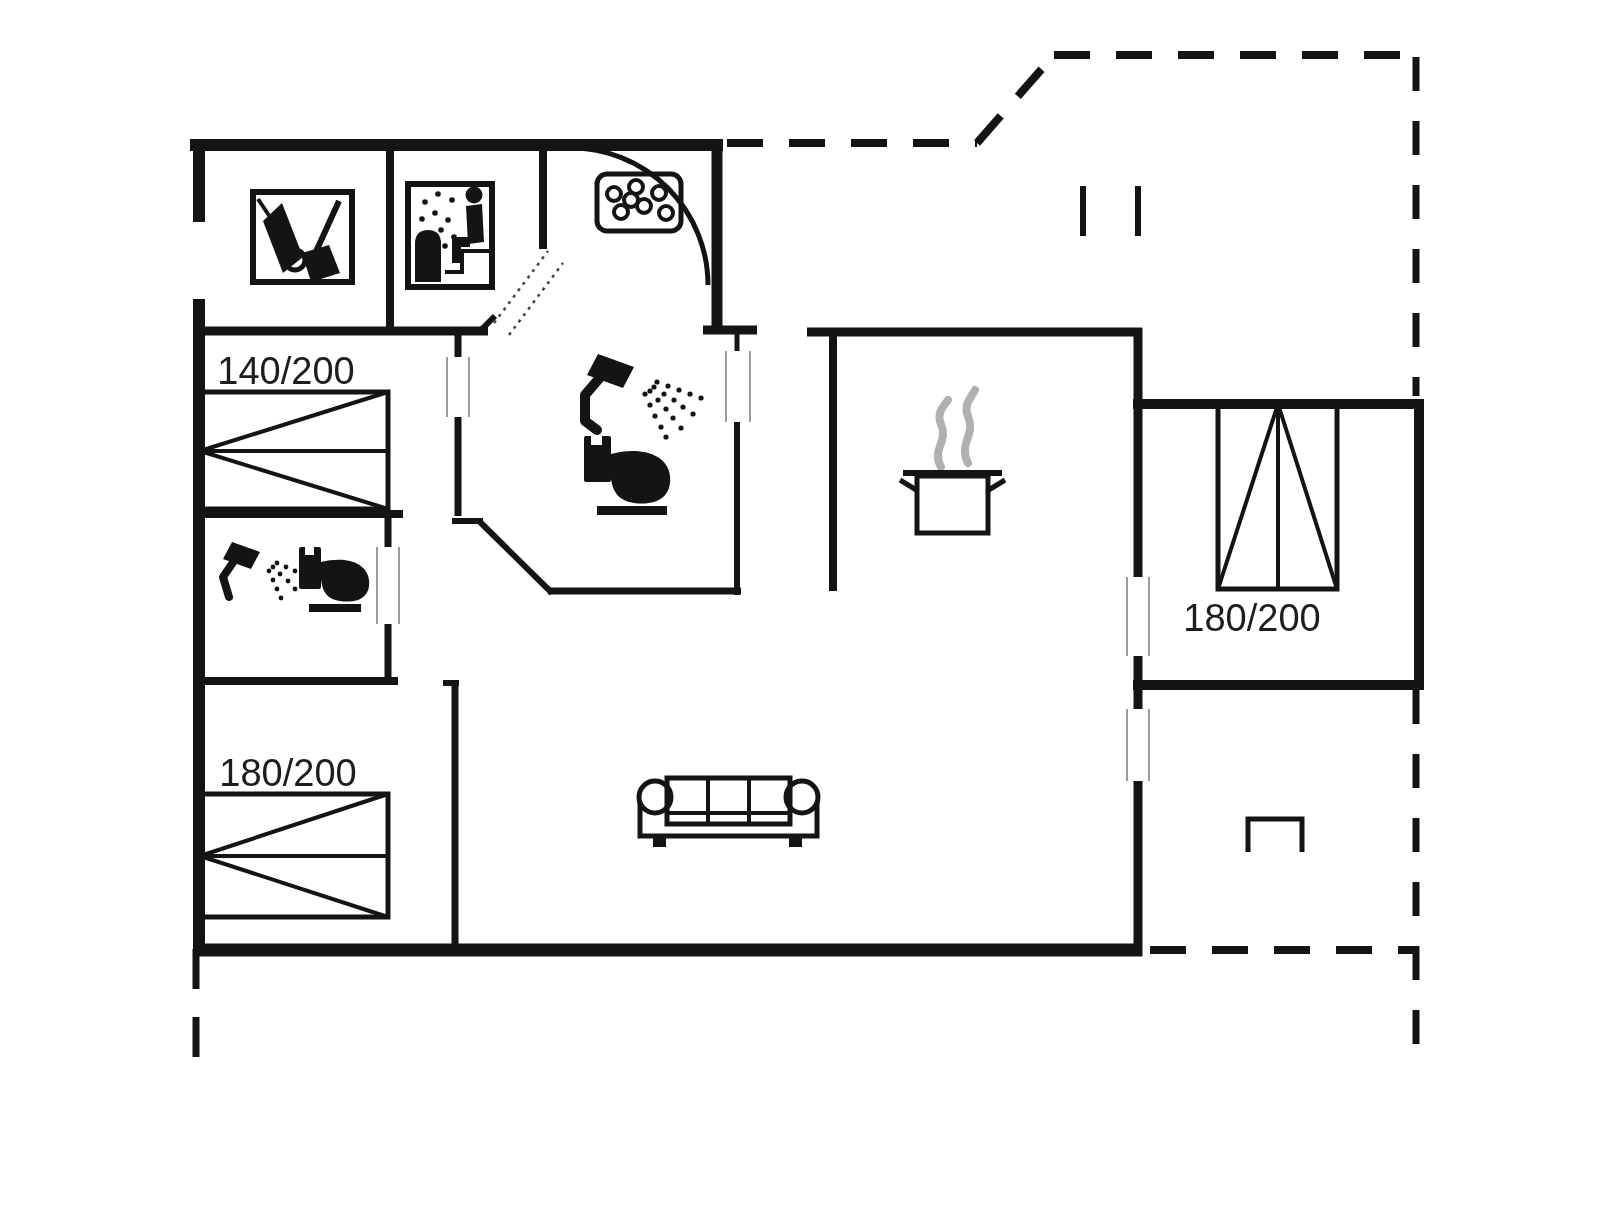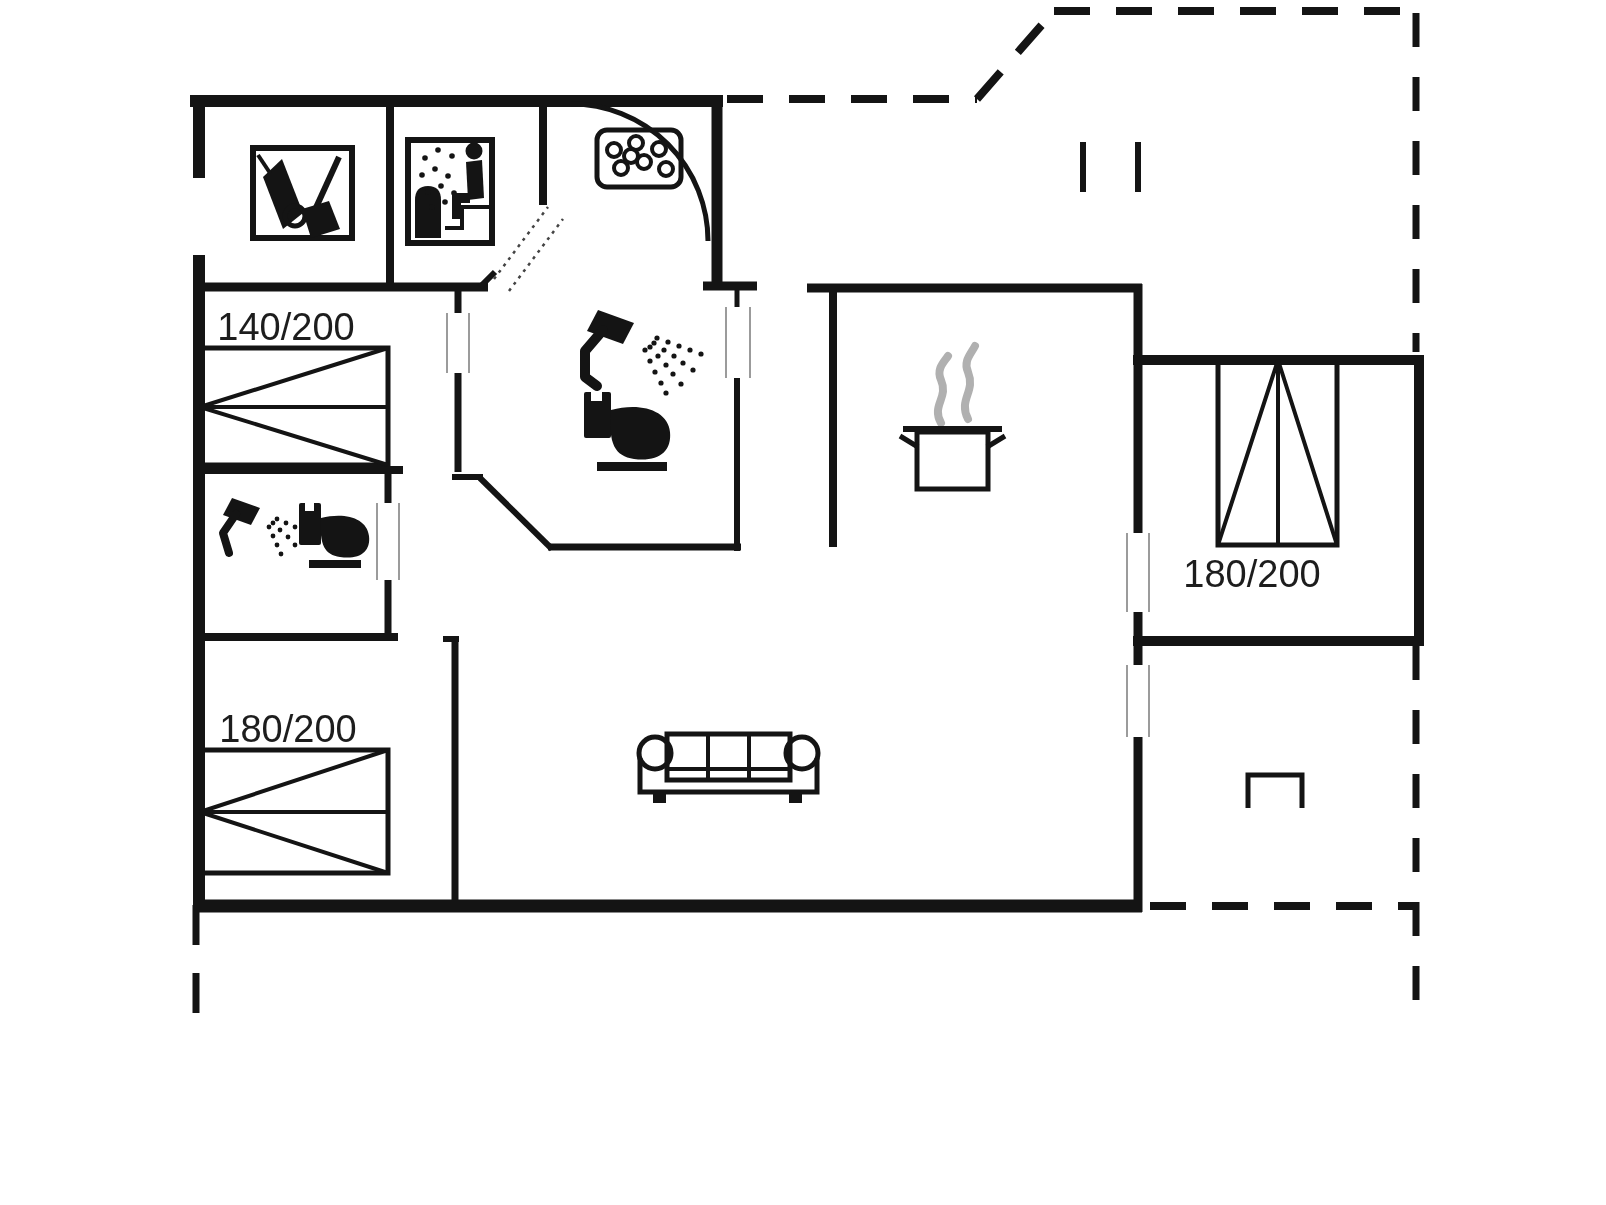--- a/index.html
+++ b/index.html
@@ -2,21 +2,21 @@
 <html style="--wall: #141414; --bg: #ffffff; --steam: #b0b0b0; --win: #9b9b9b;"><head>
 <meta charset="utf-8">
 <style>
   :root{
     --wall:#141414;
     --bg:#ffffff;
     --steam:#b0b0b0;
     --win:#9b9b9b;
   }
   html,body{margin:0;padding:0;background:var(--bg);}
-  .stage{width:1606px;height:1018px;background:var(--bg);position:relative;}
+  .stage{width:1606px;height:1018px;background:var(--bg);position:relative;margin-top:44px;}
   svg{display:block;}
   .w{stroke:var(--wall);fill:none;stroke-linecap:butt;}
   .wr{stroke:var(--wall);fill:none;stroke-linecap:round;stroke-linejoin:round;}
   .fillb{fill:var(--wall);stroke:none;}
   .fw{fill:#ffffff;}
   .winline{stroke:var(--win);stroke-width:2;fill:none;}
   .dash{stroke:var(--wall);fill:none;}
   .steam{stroke:var(--steam);fill:none;stroke-linecap:round;}
   .txt{font-family:"Liberation Sans", sans-serif;font-size:38px;fill:#1d1d1d;}
 </style>

